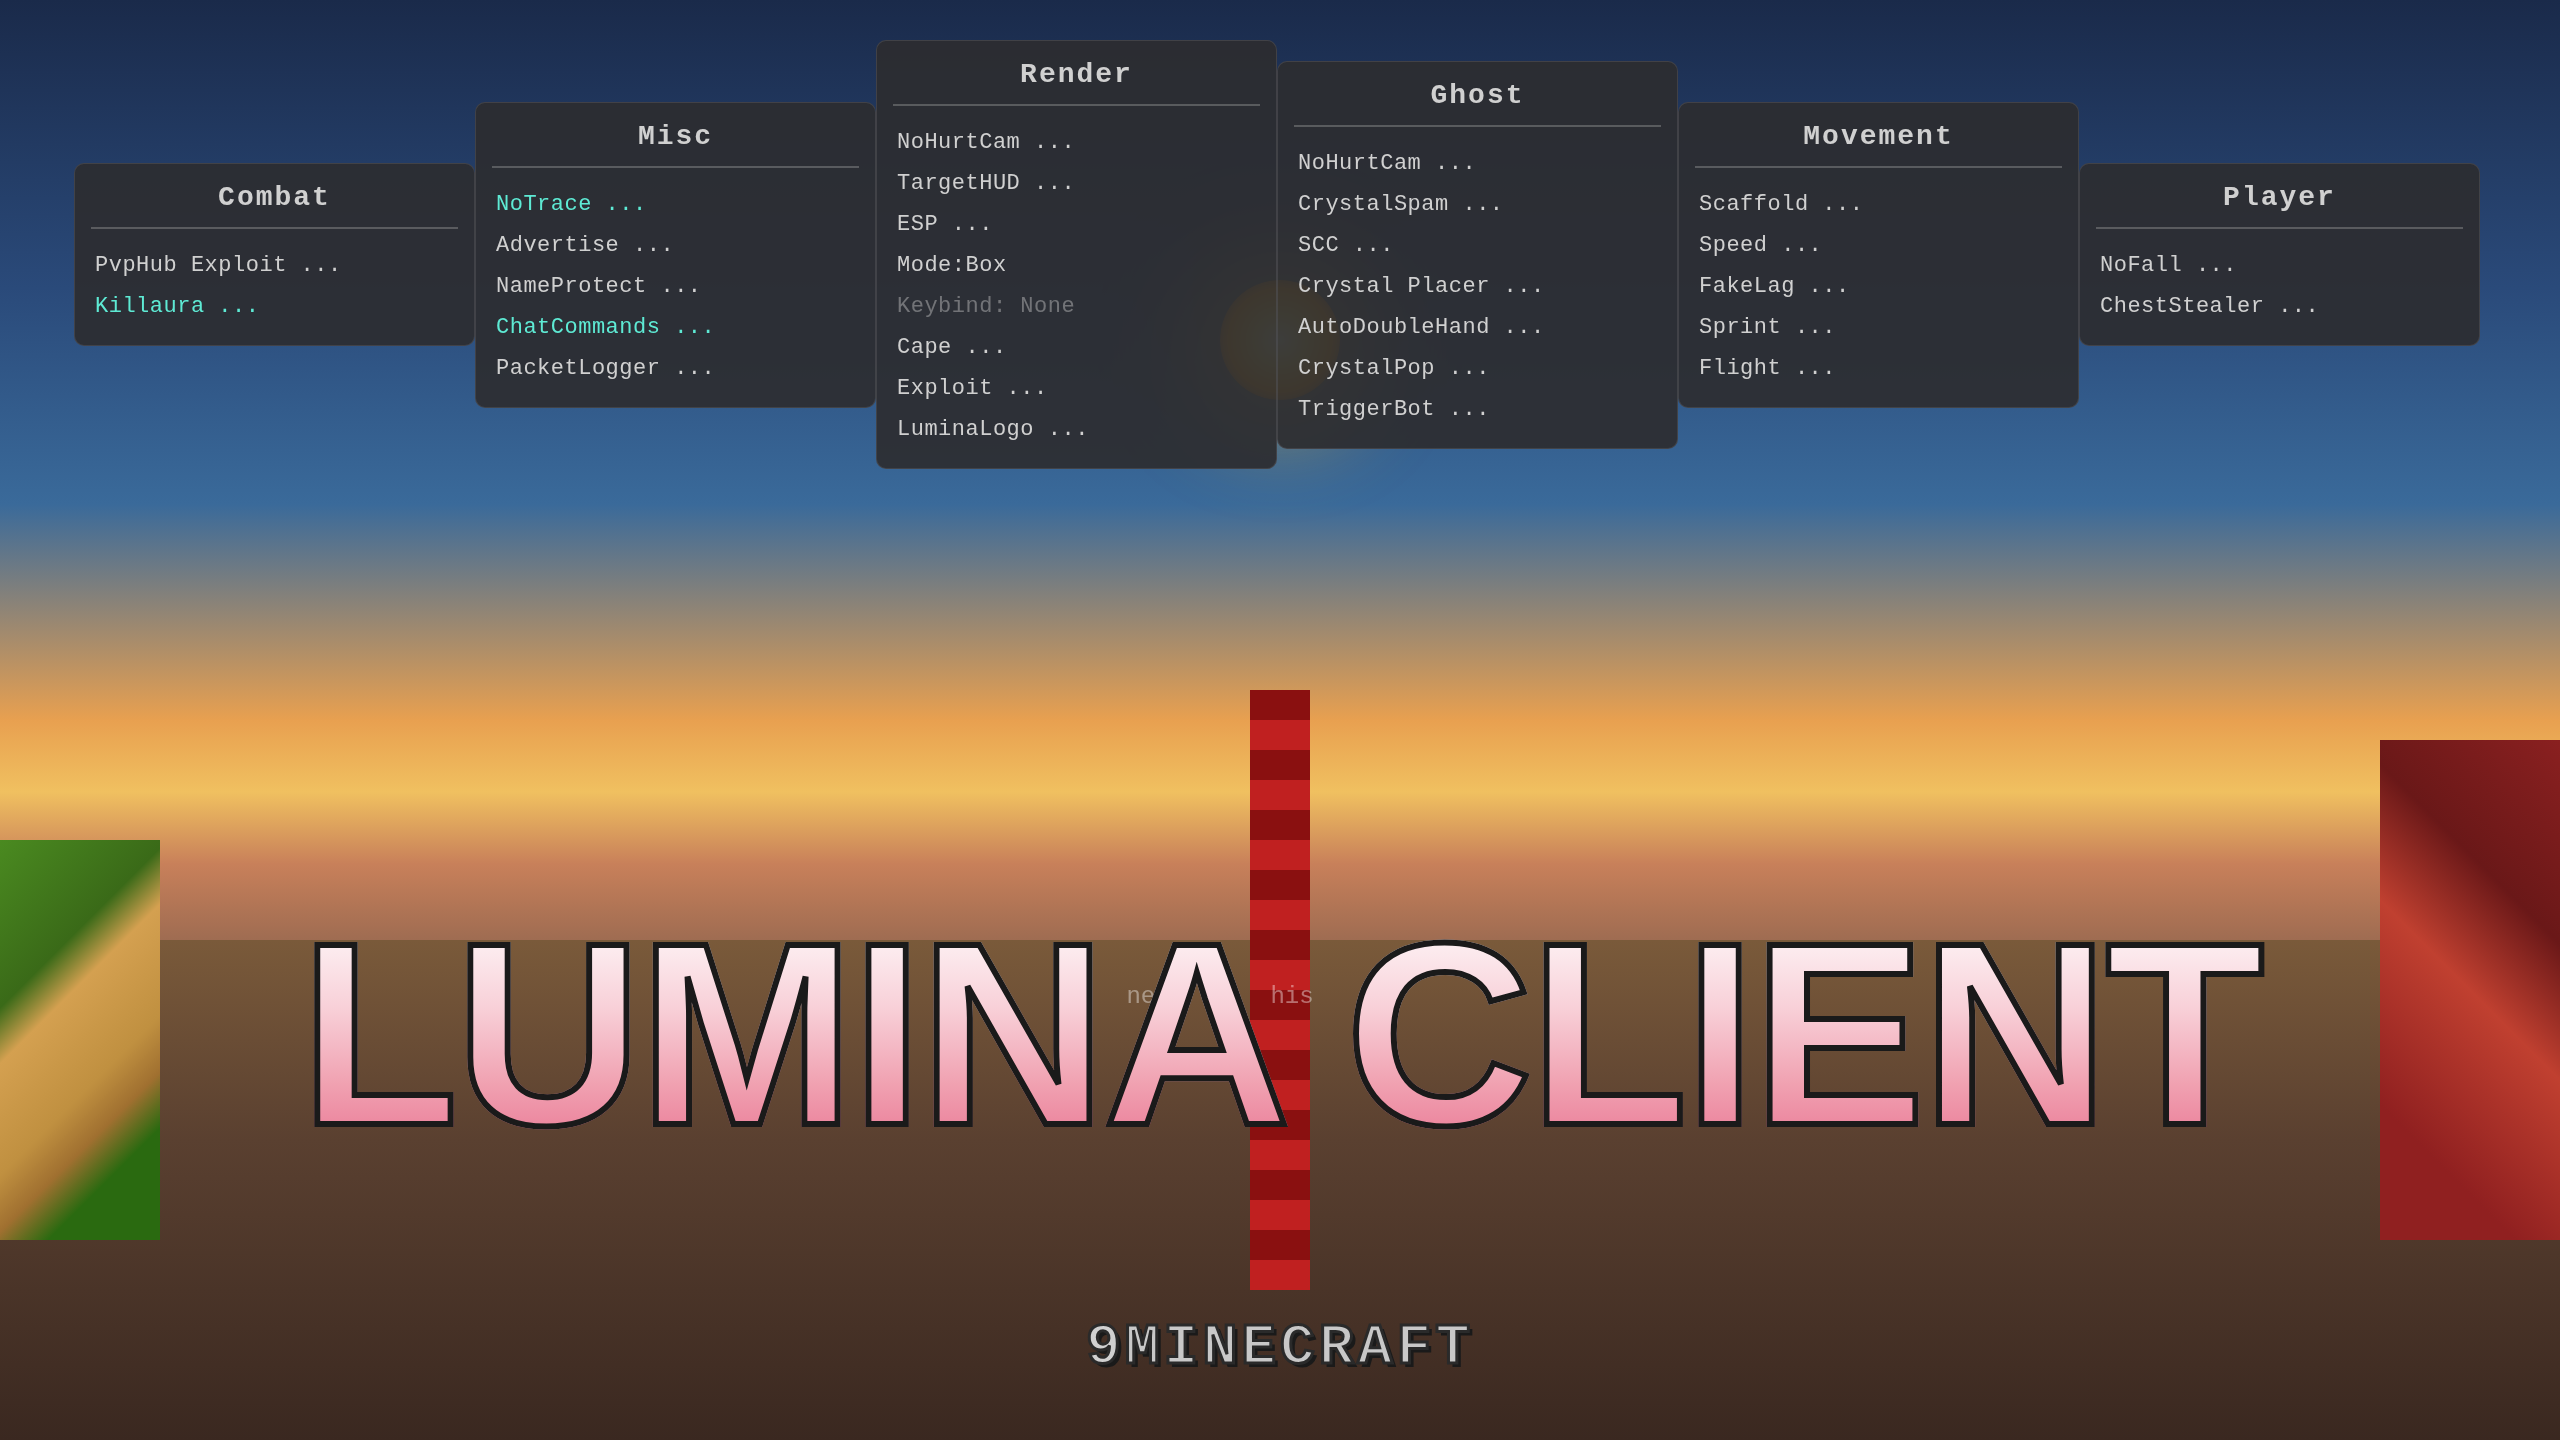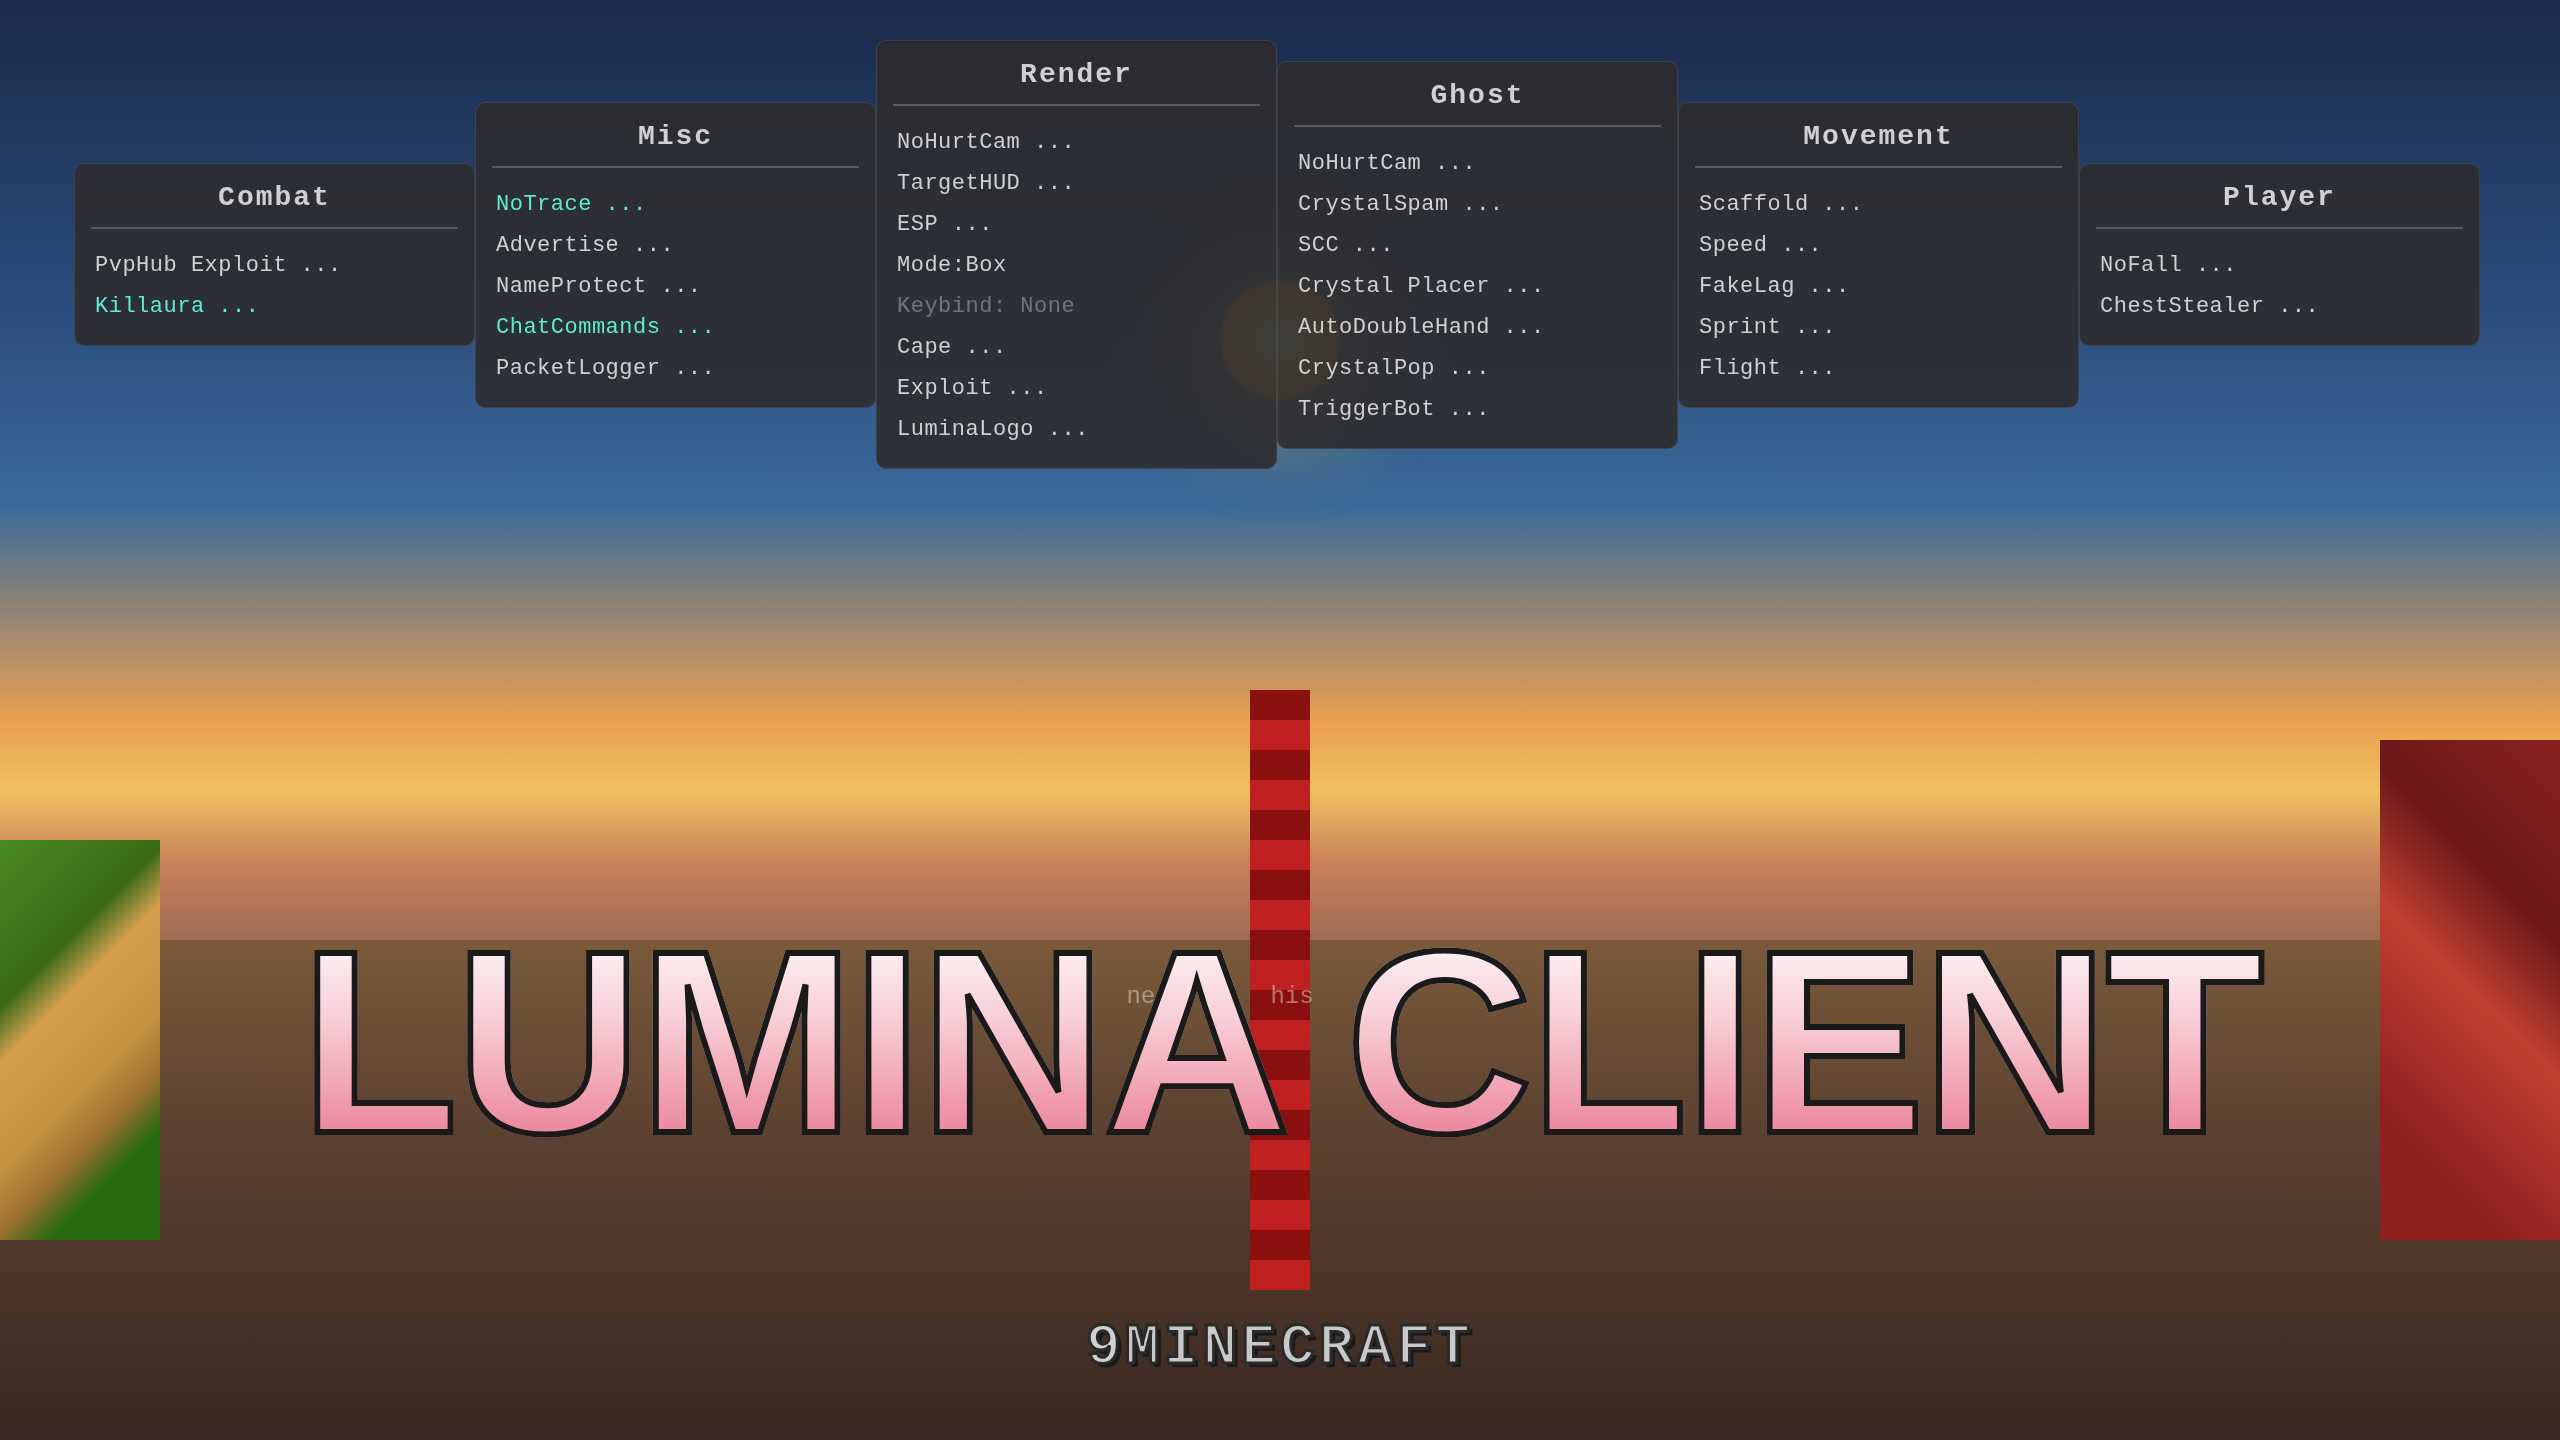--- a/index.html
+++ b/index.html
@@ -143,21 +143,21 @@
       color: #5eead4;
     }
 
     .panel-item.inactive {
       color: rgba(200, 200, 200, 0.45);
     }
 
     
     .lumina-text {
       position: absolute;
-      bottom: 268px;
+      bottom: 276px;
       left: 0;
       right: 0;
       text-align: center;
       z-index: 20;
       line-height: 1;
     }
 
     .lumina-word {
       font-size: 260px;
       font-weight: 900;

